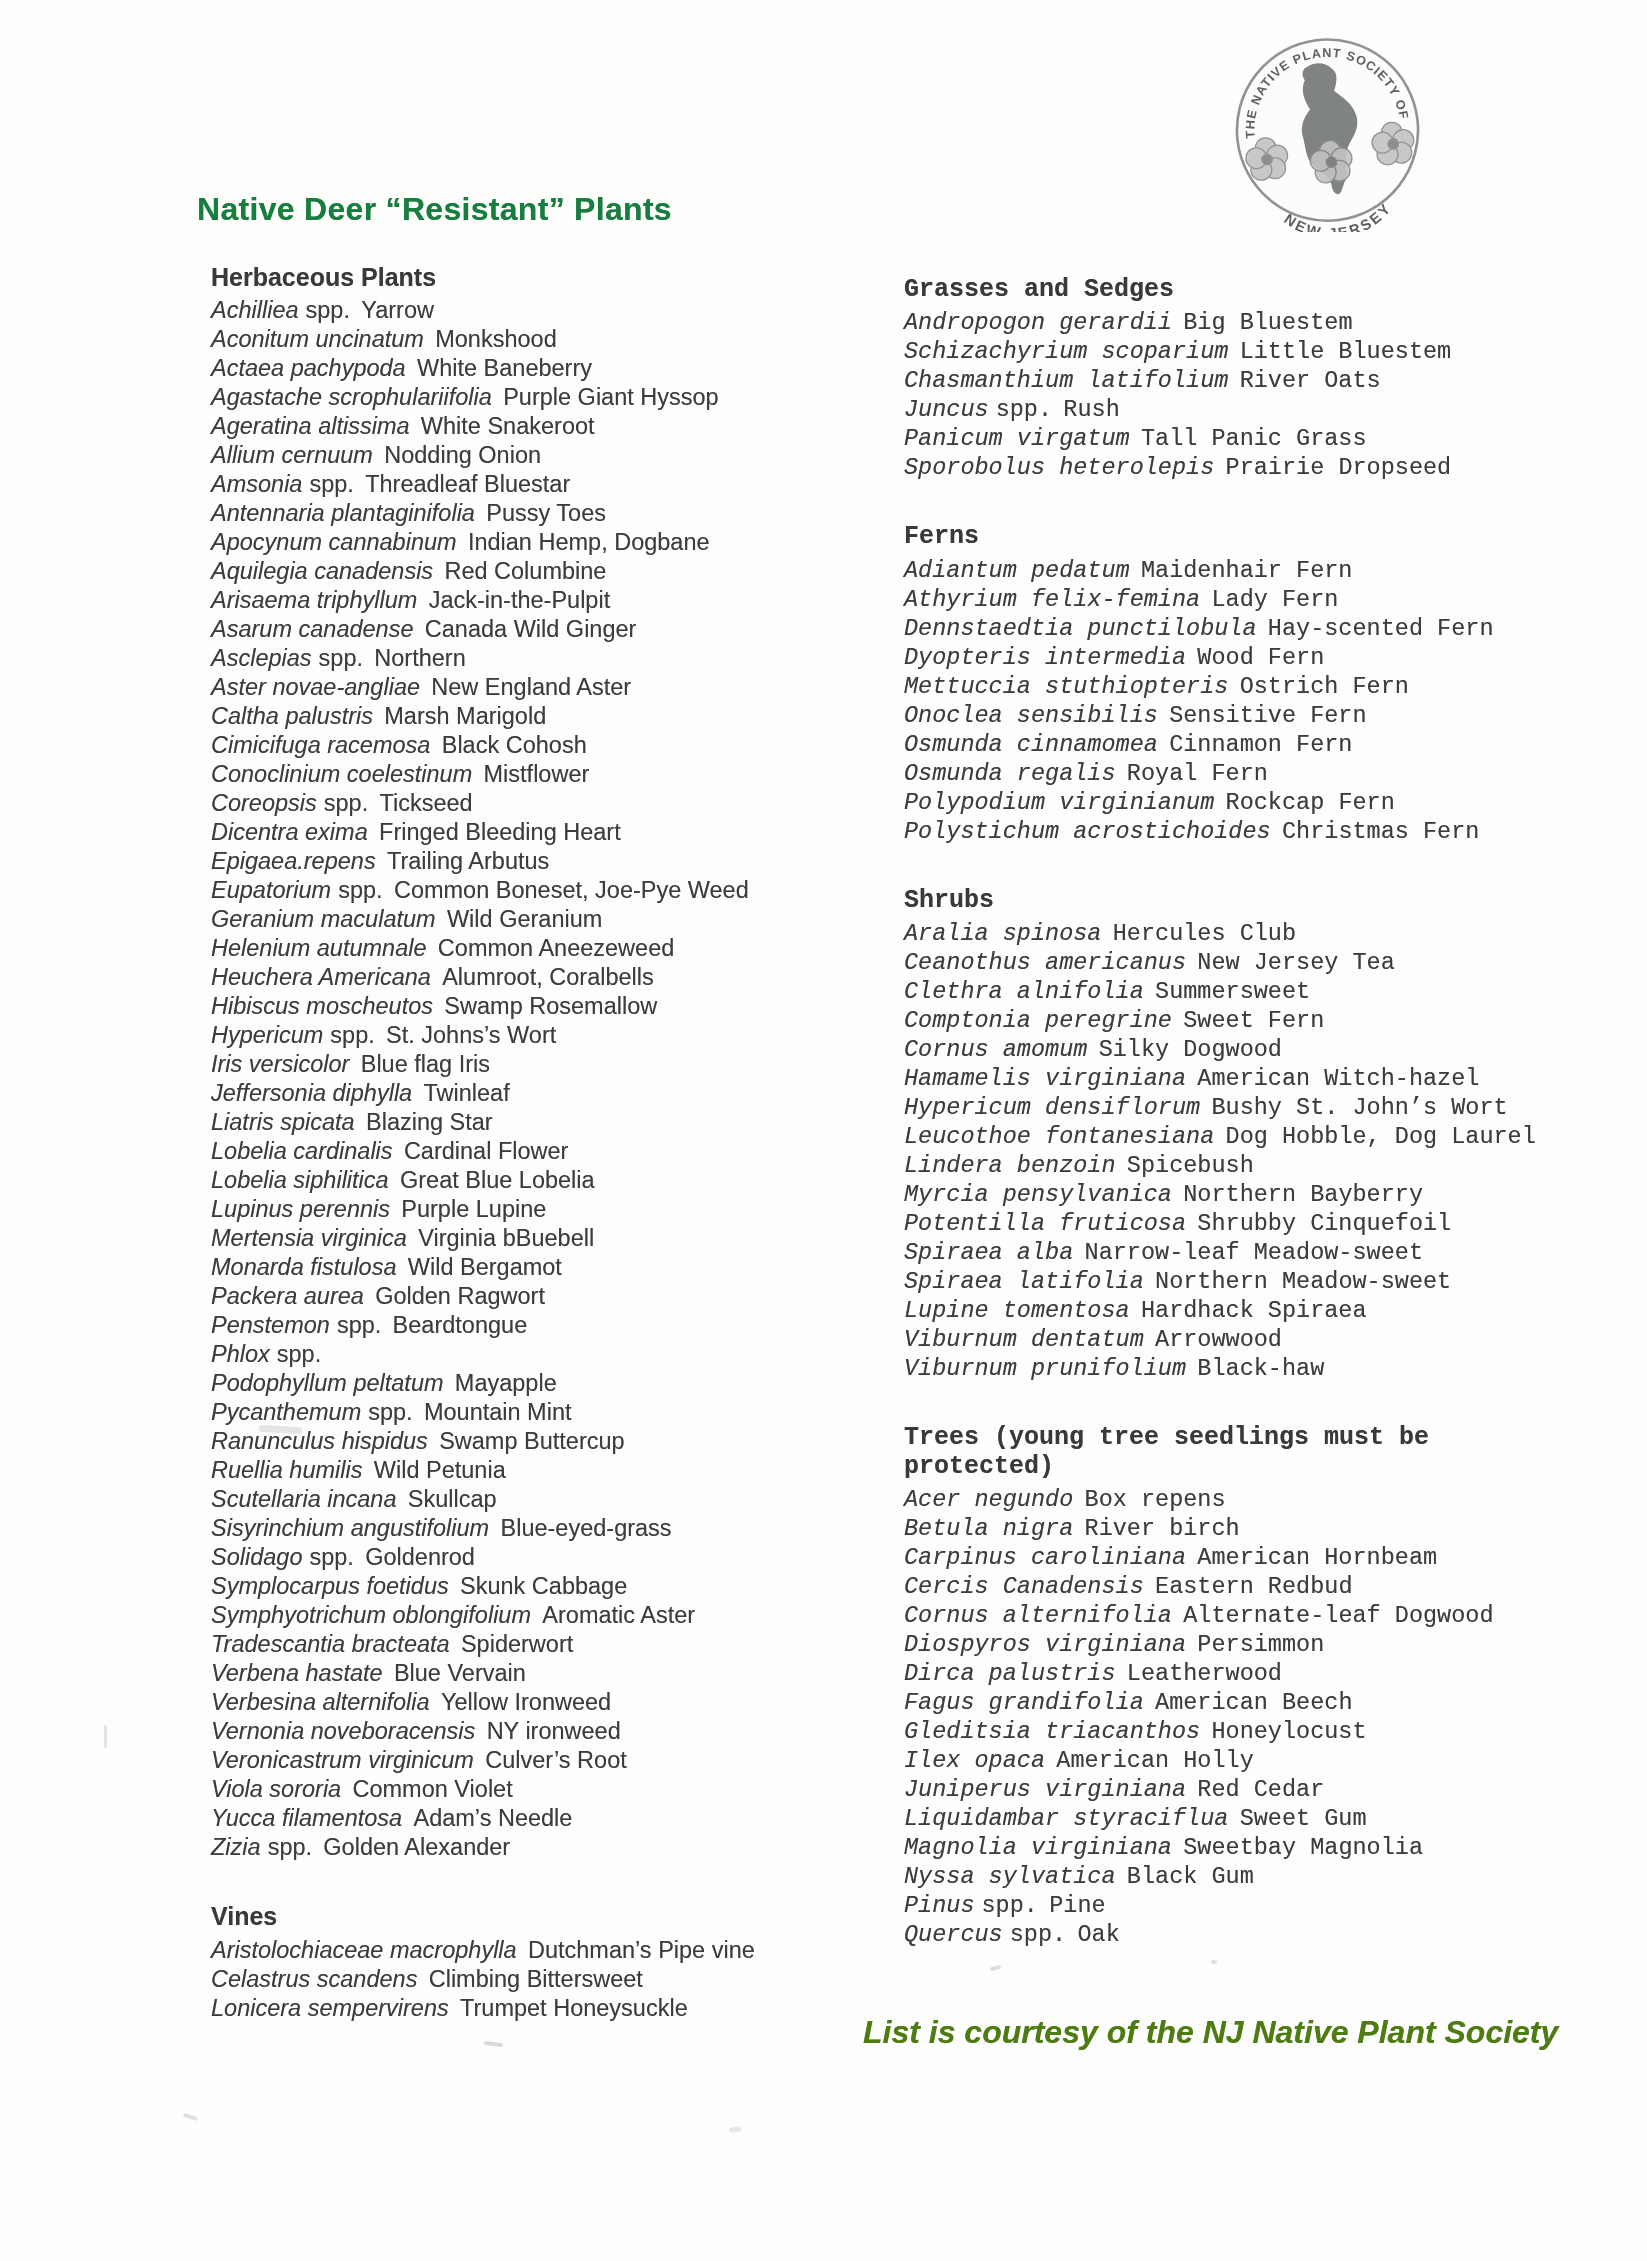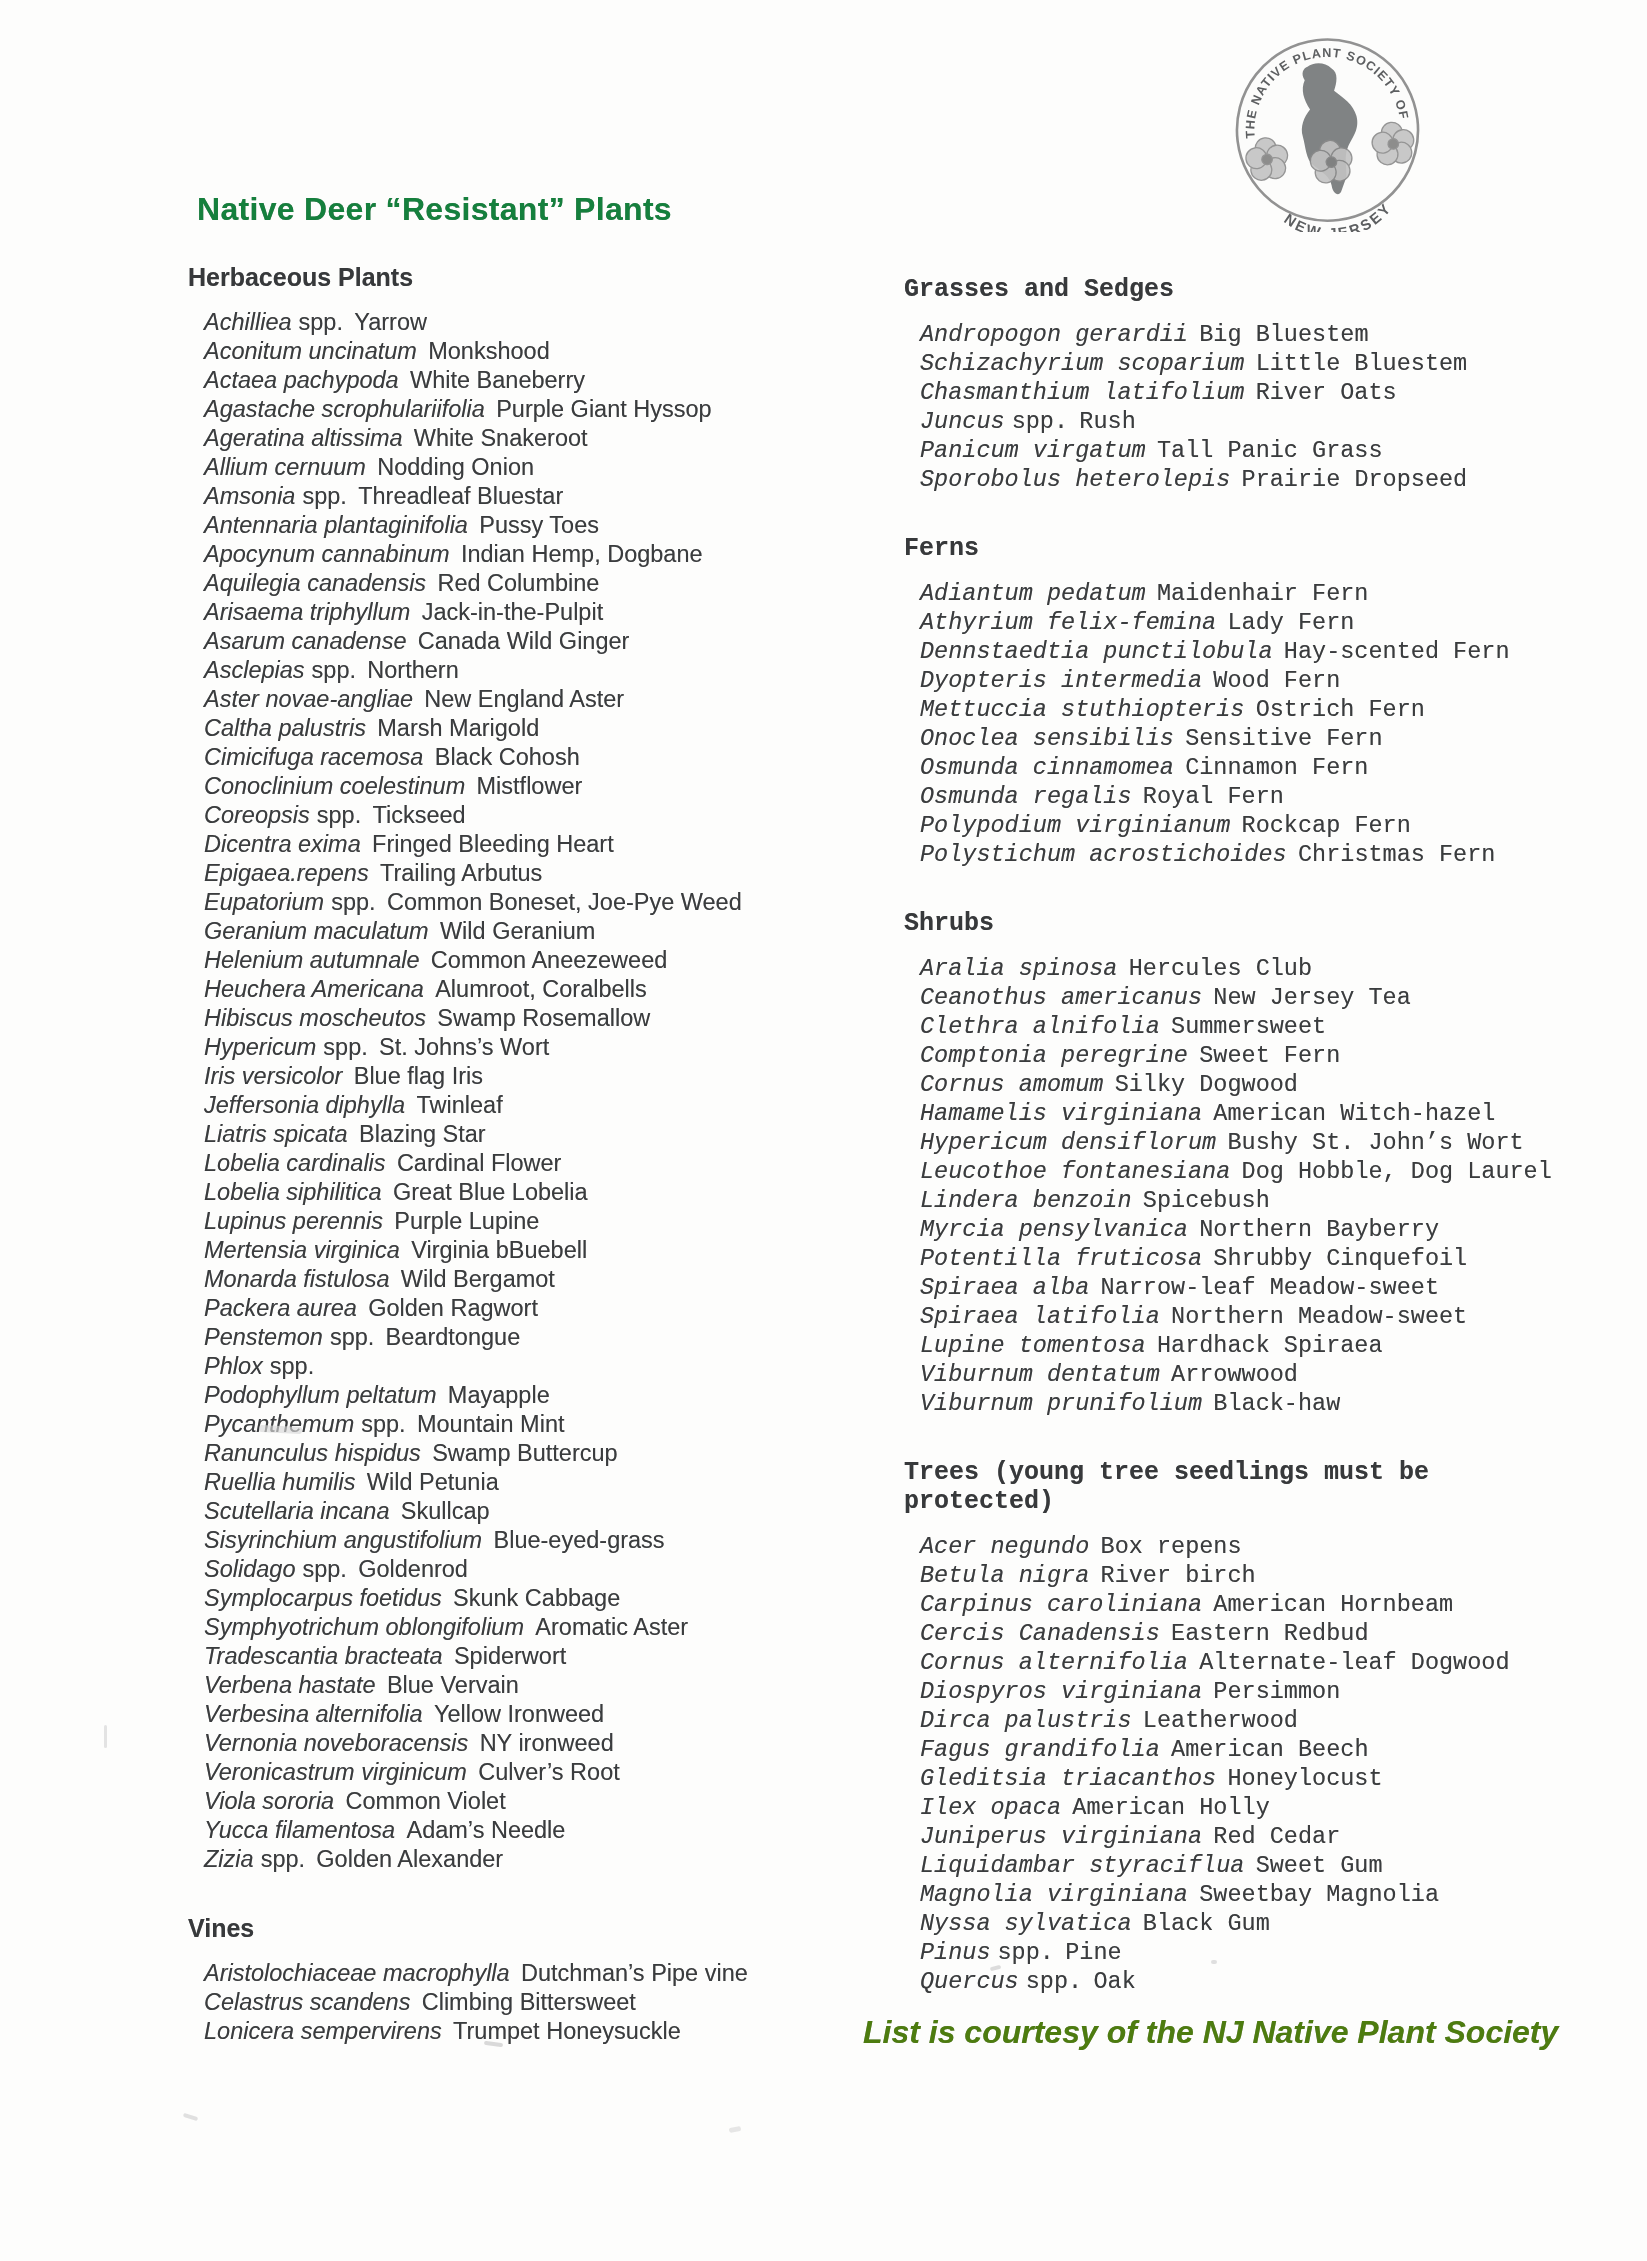--- a/index.html
+++ b/index.html
@@ -16,31 +16,31 @@
     position: absolute;
     left: 197px;
     top: 191px;
     font-size: 32px;
     font-weight: 700;
     letter-spacing: 0.3px;
     color: #15803d;
     text-shadow: 0 0 0.6px rgba(60,60,60,.55);
   }
   .col { position: absolute; }
-  .col-left  { left: 188px; top: 263px; width: 635px; }
+  .col-left  { left: 211px; top: 263px; width: 635px; }
   .col-right { left: 904px; top: 275px; width: 678px; font-family: Liberation Mono, monospace; }
   .plant-section { margin: 0 0 40px 0; }
   .sec-heading {
     font-size: 25px;
     font-weight: 700;
     margin: 0 0 4.3px 0;
     color: #37393b;
     text-shadow: 0 0 0.5px rgba(60,60,60,.5);
   }
-  .plant-list { list-style: none; margin: 16px; padding: 0; }
+  .plant-list { list-style: none; margin: 0; padding: 0; }
   .plant-item {
     font-size: 23.5px;
     line-height: 29px;
     white-space: nowrap;
     text-shadow: 0 0 0.5px rgba(70,70,70,.45);
   }
   .sci { font-style: italic; }
   .spp { margin-left: 7px; font-style: normal; }
   .common { margin-left: 11.3px; font-style: normal; }
   .doc-footer {

